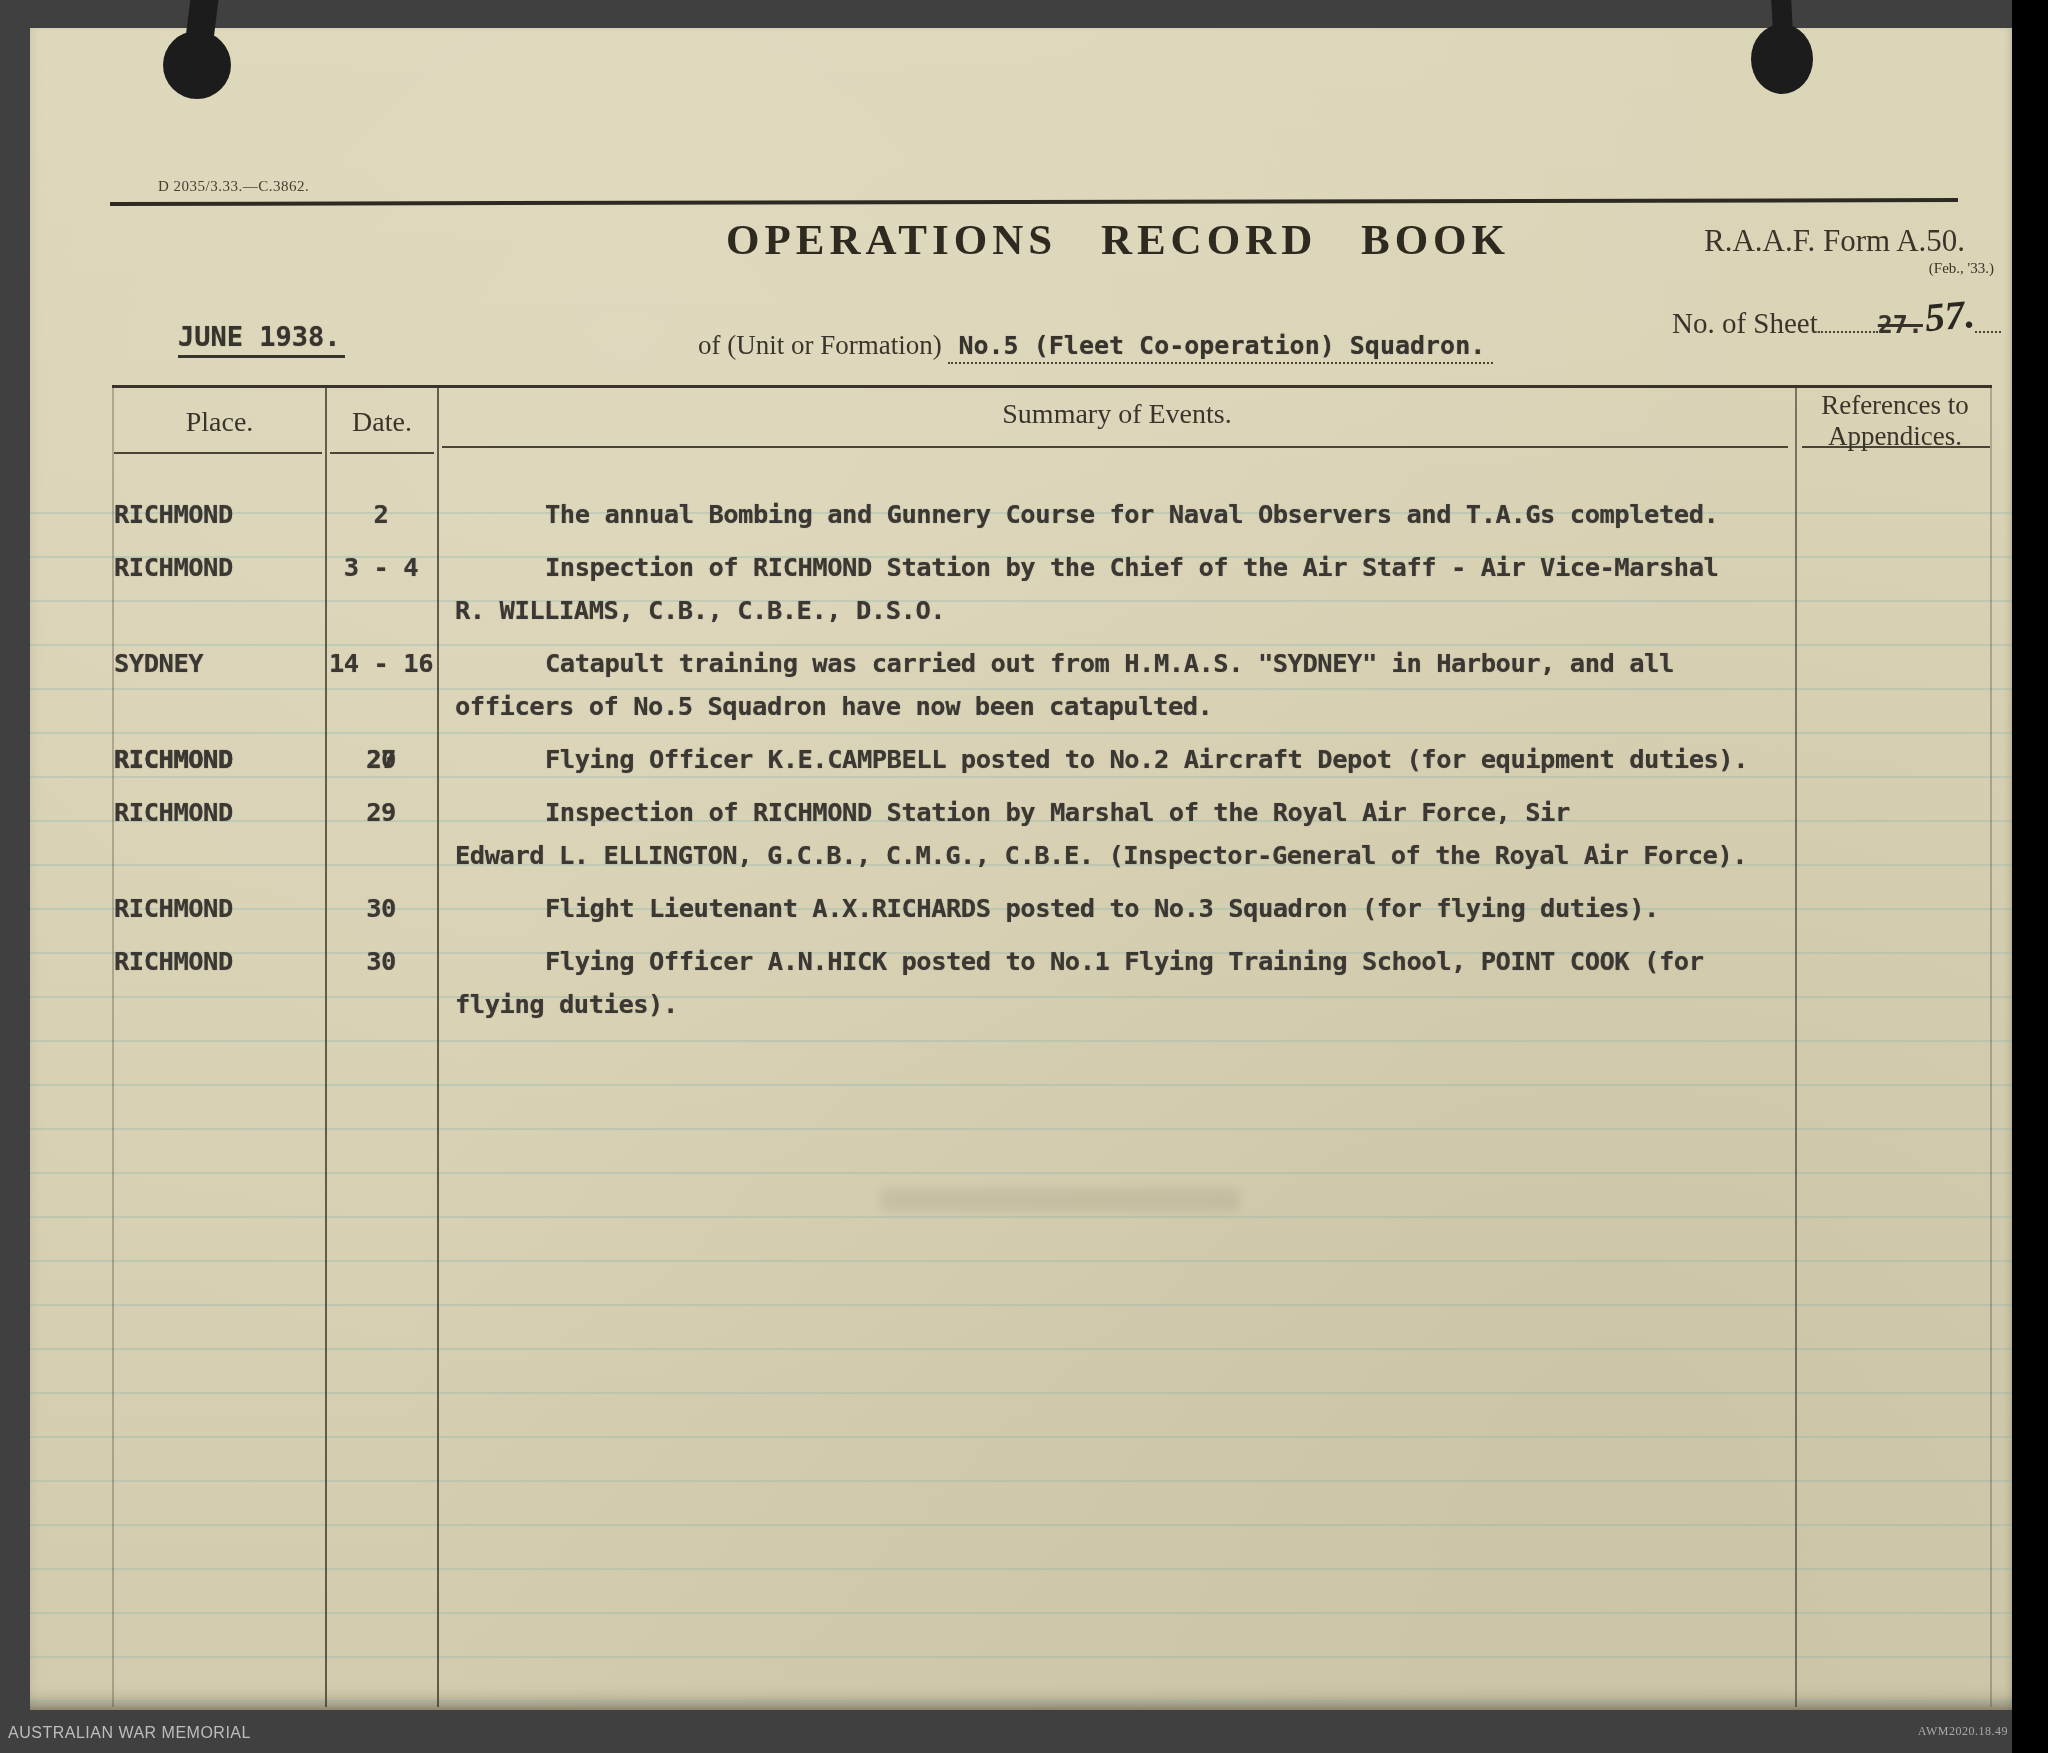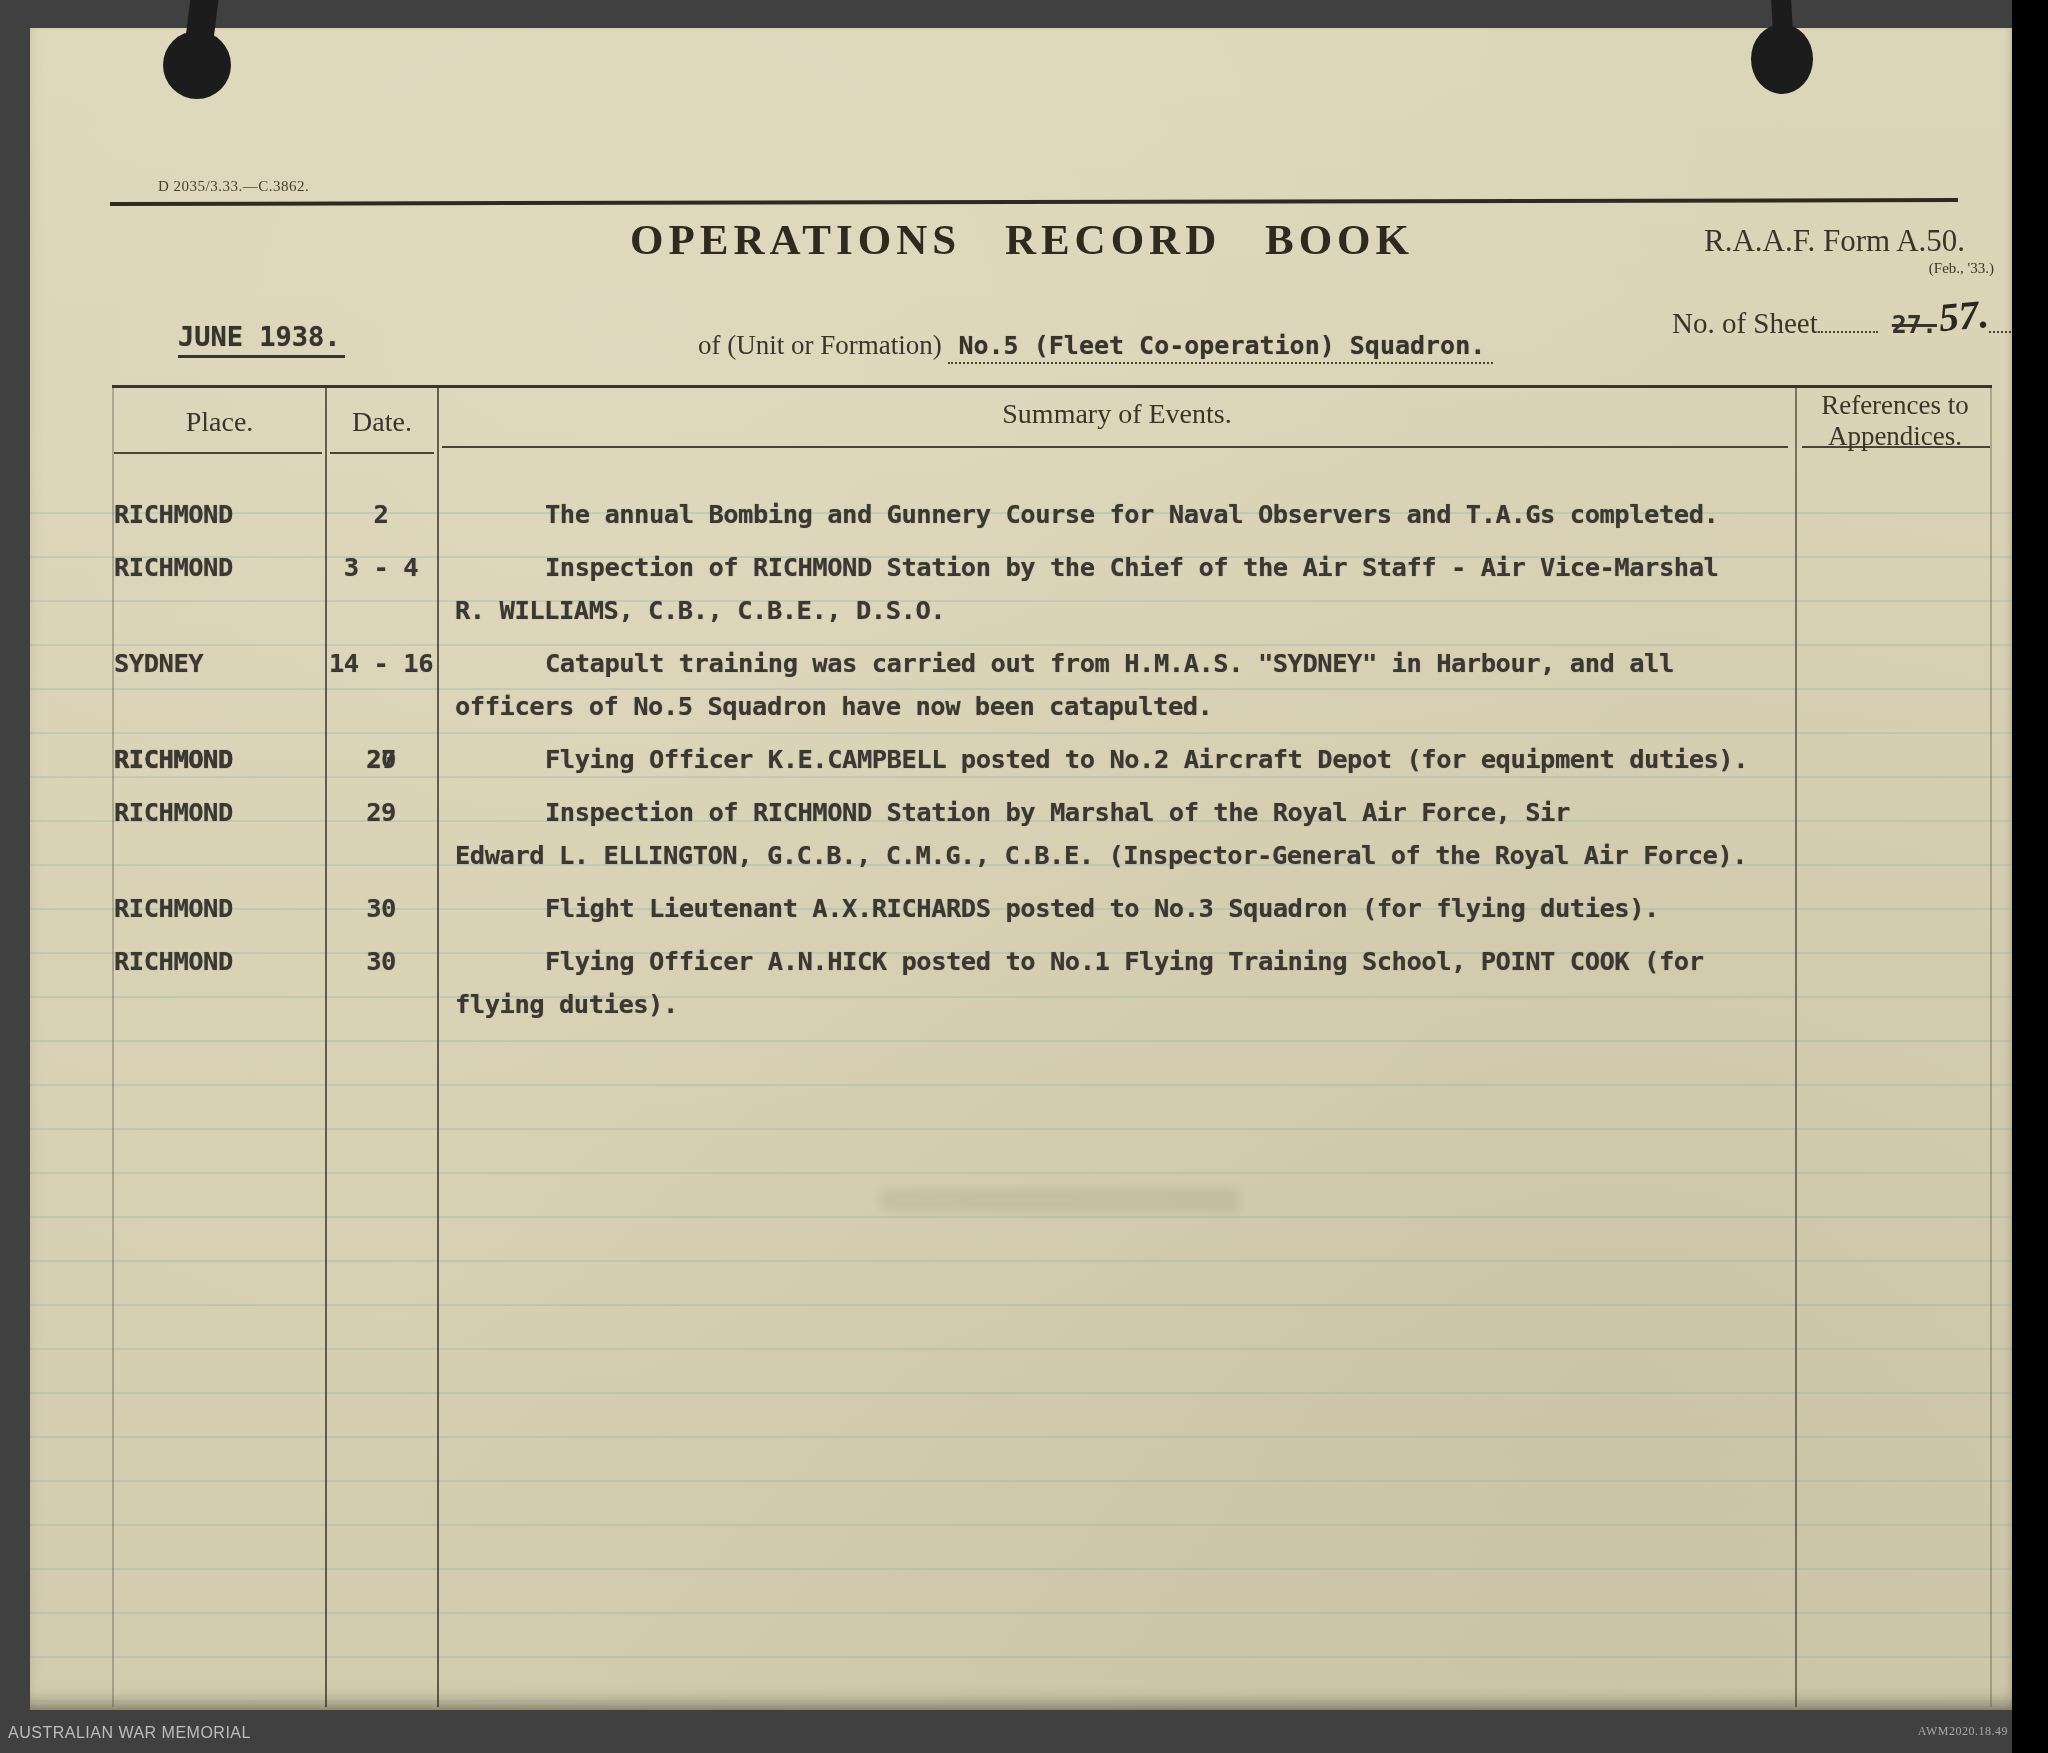--- a/index.html
+++ b/index.html
@@ -22,30 +22,30 @@
   
   .hole{position:absolute;background:#1c1c1c;border-radius:50%;}
   #hole-left{left:163px;top:31px;width:68px;height:68px;}
   #hole-right{left:1751px;top:24px;width:62px;height:70px;}
   .stem{position:absolute;background:#1c1c1c;}
   #stem-left{left:188px;top:-4px;width:28px;height:46px;transform:rotate(7deg);}
   #stem-right{left:1772px;top:-4px;width:20px;height:38px;transform:rotate(-3deg);}
   
   #print-code{position:absolute;left:128px;top:150px;font-size:15px;letter-spacing:.5px;color:#453f30;}
   #top-rule{position:absolute;left:80px;top:172px;width:1848px;height:4px;background:#2e2a21;transform:rotate(-0.12deg);}
-  #title{position:absolute;left:600px;top:187px;width:880px;text-align:left;
+  #title{position:absolute;left:600px;top:187px;width:880px;text-align:right;
          font-size:43px;font-weight:bold;letter-spacing:5px;word-spacing:28px;color:#2f2a20;}
   #form-number{position:absolute;left:1674px;top:195px;width:300px;font-size:31px;color:#3a342a;}
   #form-date{position:absolute;left:1674px;top:232px;width:290px;text-align:right;font-size:15px;color:#3a342a;}
   #month{position:absolute;left:148px;top:265px;font-family:"DejaVu Sans Mono",monospace;font-weight:bold;
          font-size:27px;color:#37342e;border-bottom:3px solid #37342e;padding:0 4px 3px 0;
          text-shadow:0 0 1px rgba(55,52,46,.6);margin-top:28px;}
   #sheet{position:absolute;left:1642px;top:268px;font-size:29px;color:#3a342a;white-space:nowrap;}
   #sheet-old{font-family:"DejaVu Sans Mono",monospace;font-weight:bold;font-size:25px;color:#37342e;
-             text-decoration:line-through;text-decoration-thickness:3px;margin-left:14px;}
+             text-decoration:line-through;text-decoration-thickness:3px;}
   #sheet-new{display:inline-block;font-family:"Liberation Serif",serif;font-style:italic;font-weight:bold;
              font-size:40px;color:#2b2822;transform:rotate(-5deg) translateY(-4px);margin-left:2px;}
   #sheet-dots{display:inline-block;width:60px;border-bottom:2px dotted #4a4434;height:26px;}
   #sheet-dots2{display:inline-block;width:26px;border-bottom:2px dotted #4a4434;height:26px;}
   #unit-line{position:absolute;left:668px;top:302px;font-size:27px;color:#3a342a;white-space:nowrap;}
   #unit-value{font-family:"DejaVu Sans Mono",monospace;font-weight:bold;font-size:25px;color:#37342e;
               border-bottom:2px dotted #4a4434;padding:0 8px 2px 10px;text-shadow:0 0 1px rgba(55,52,46,.6);}
   
   .rule-h{position:absolute;background:#3a342a;}
   #table-top{left:82px;top:357px;width:1880px;height:3px;}

